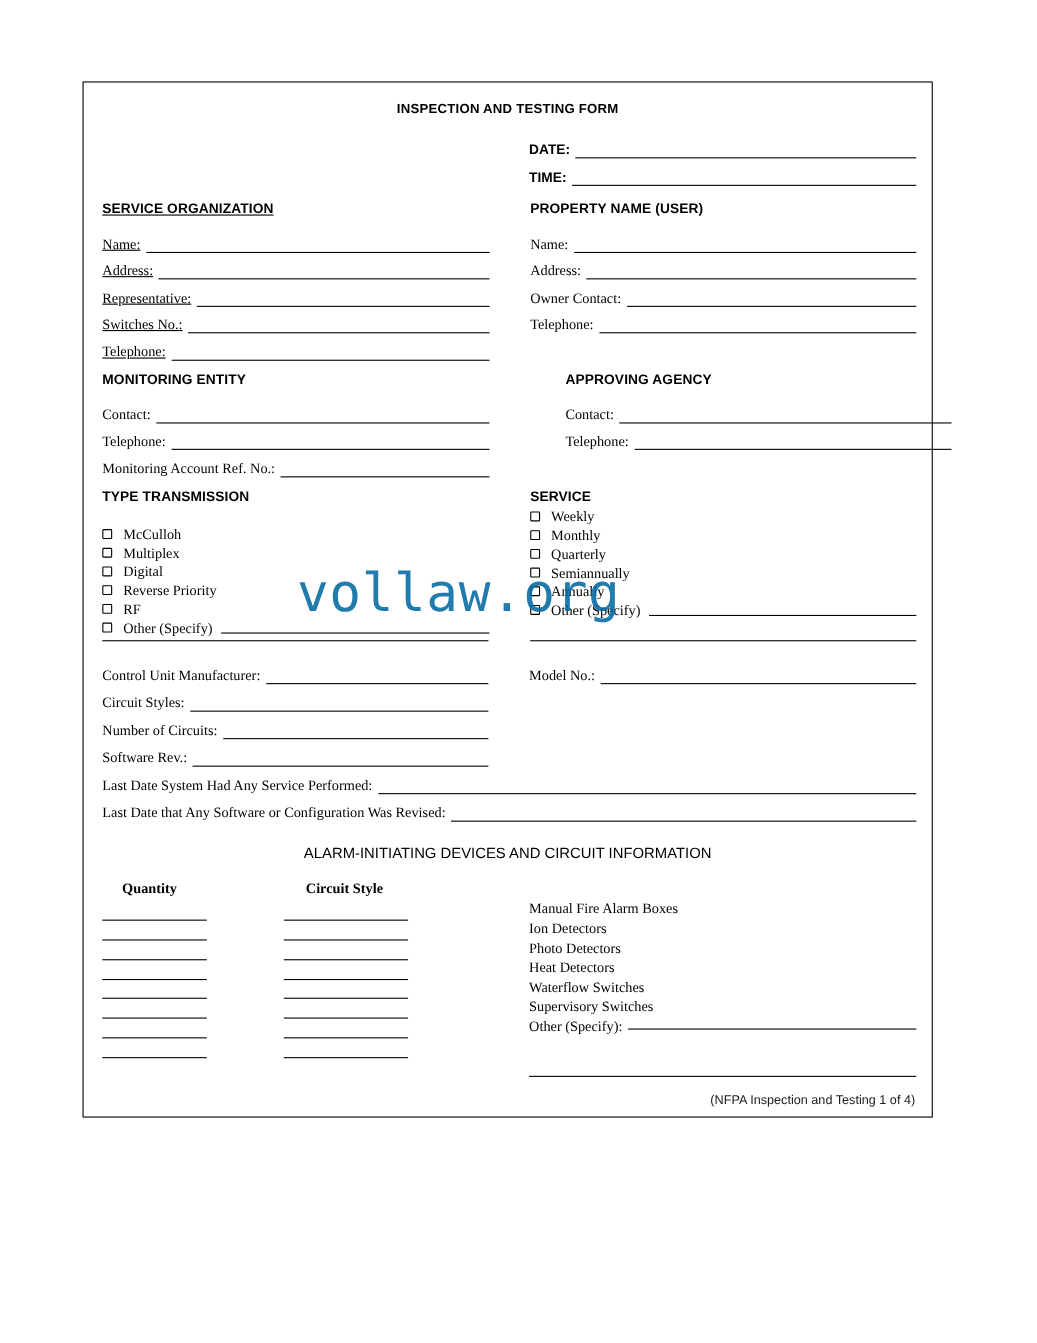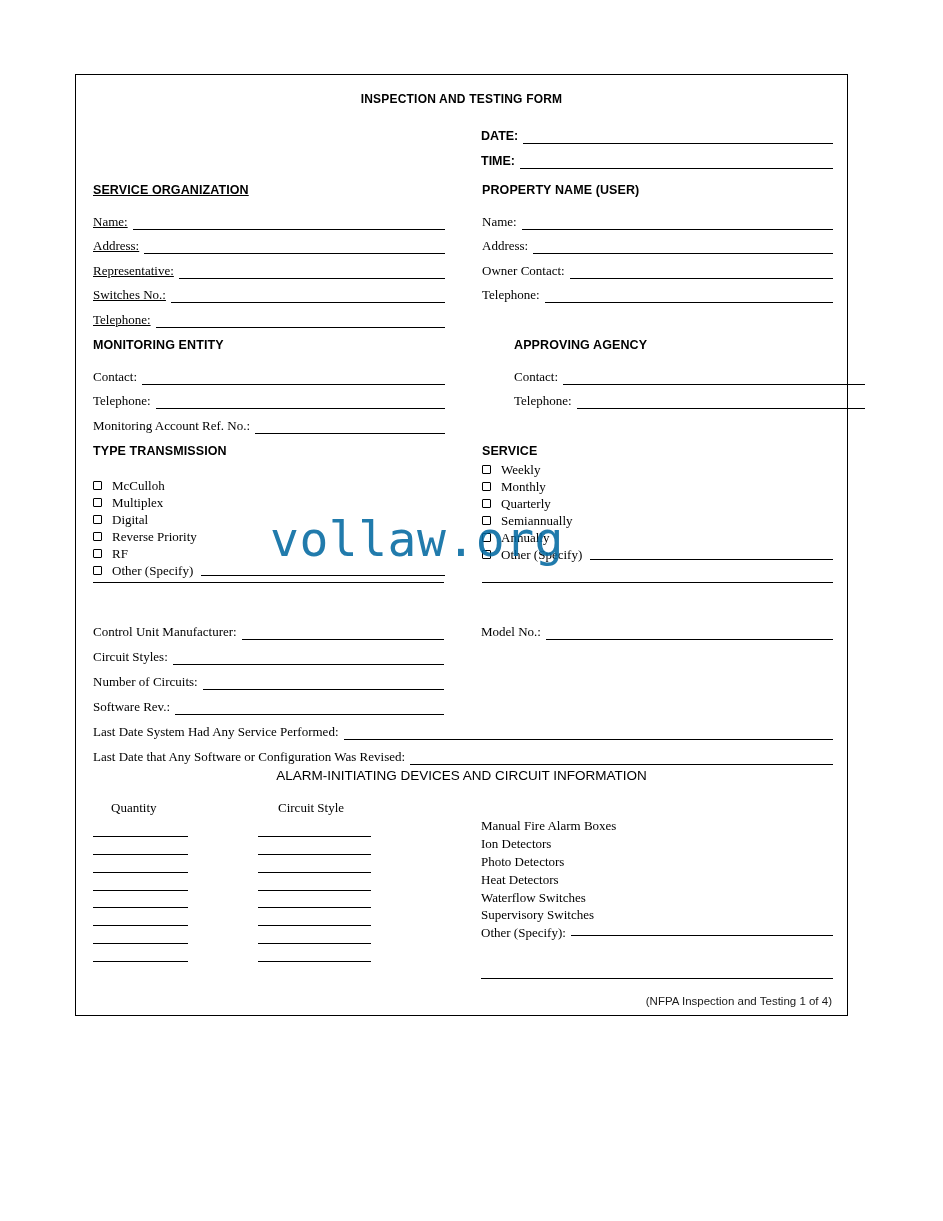--- a/index.html
+++ b/index.html
@@ -41,21 +41,21 @@
   .cu-row.first { height:22px; }
   .cu-part-left { width:351px; display:flex; align-items:flex-end; }
   .cu-part-right { flex:1; margin-left:37px; display:flex; align-items:flex-end; }
   .cu-row .flabel { font-size:13px; line-height:16px; white-space:nowrap; }
   .w351 { width:351px;text-align:right; }
   
   .dev-head {
     position:absolute; top:693px; left:0; width:100%; text-align:center;
     font-family:"Liberation Sans", sans-serif; font-weight:normal; font-size:13.5px;
   }
-  .col-head { position:absolute; top:725px; font-weight:normal; font-size:13px; font-family:"Liberation Serif", serif;text-align:center; }
+  .col-head { position:absolute; top:725px; font-weight:bold; font-size:13px; font-family:"Liberation Serif", serif;text-align:center; }
   .blank { height:17.9px; border-bottom:1.7px solid #000; }
   .ditem { height:17.9px; font-size:13px; line-height:17px; display:flex; align-items:flex-start; }
   .ditem .line { align-self:flex-start; margin-top:11px; height:0; }
   .footer {
     position:absolute; right:15px; top:920px;
     font-family:Liberation Sans, sans-serif; font-size:11.5px; color:#1a1a1a;
   }
   .watermark {
     position:absolute; left:270px; top:511px;
     font-family:"DejaVu Sans Mono", monospace; font-size:48px; font-weight:400;
@@ -204,21 +204,21 @@
     <div class="crow">
         <span class="cbox"></span>
         <span class="clabel">Other (Specify)</span>
         <span class="line"></span>
       </div>
   </div>
 
   <div class="rule" style="left:17px; top:507px; width:351px;"></div>
   <div class="rule" style="left:406px; top:507px; width:351px;"></div>
 
-  <div class="abs" style="left:17px; top:525px; width:740px;margin-top:18px;">
+  <div class="abs" style="left:17px; top:525px; width:740px;">
     <div class="cu-row first">
       <span class="cu-part-left">
         <span class="flabel">Control Unit Manufacturer:</span>
         <span class="line"></span>
       </span>
       <span class="cu-part-right">
         <span class="flabel">Model No.:</span>
         <span class="line"></span>
       </span>
     </div>

